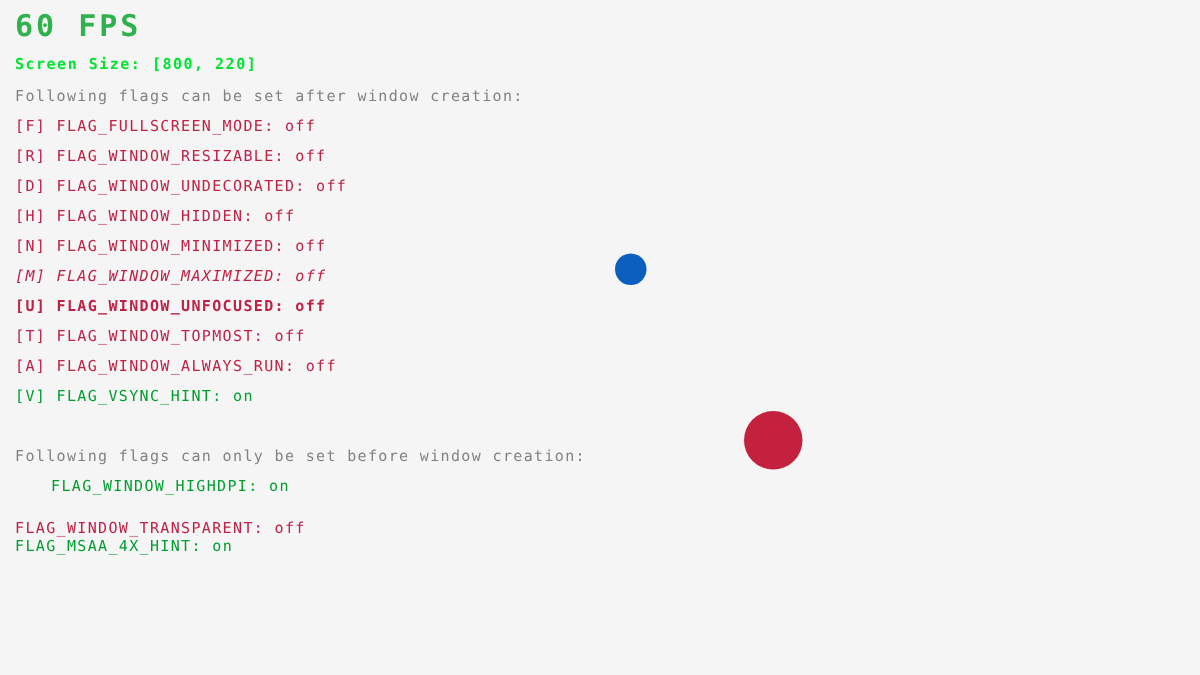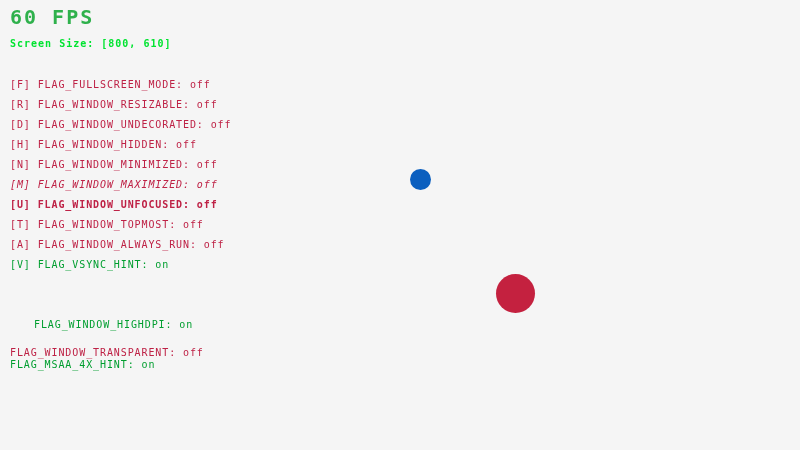--- a/index.html
+++ b/index.html
@@ -92,36 +92,38 @@
     background: #C4213F;
   }
 </style>
 </head>
 <body>
 
 <div id="app-canvas">
 
   <div class="txt" id="fps-counter">60 FPS</div>
 
-  <div class="txt" id="screen-size-label">Screen Size: [800, 610]</div>
+  <div class="txt" id="screen-size-label">Screen Size: [800, 220]</div>
 
+  <div class="txt section-heading" id="runtime-flags-heading">Following flags can be set after window creation:</div>
 
   <div id="runtime-flags-list">
       <div class="flag-row state-off" style="top: 80px;"><span class="flag-key">[F] </span><span class="flag-name">FLAG_FULLSCREEN_MODE:</span><span class="flag-value"> off</span></div>
       <div class="flag-row state-off" style="top: 100px;"><span class="flag-key">[R] </span><span class="flag-name">FLAG_WINDOW_RESIZABLE:</span><span class="flag-value"> off</span></div>
       <div class="flag-row state-off" style="top: 120px;"><span class="flag-key">[D] </span><span class="flag-name">FLAG_WINDOW_UNDECORATED:</span><span class="flag-value"> off</span></div>
       <div class="flag-row state-off" style="top: 140px;"><span class="flag-key">[H] </span><span class="flag-name">FLAG_WINDOW_HIDDEN:</span><span class="flag-value"> off</span></div>
       <div class="flag-row state-off" style="top: 160px;"><span class="flag-key">[N] </span><span class="flag-name">FLAG_WINDOW_MINIMIZED:</span><span class="flag-value"> off</span></div>
       <div class="flag-row state-off" style="top: 180px; font-style: italic;"><span class="flag-key">[M] </span><span class="flag-name">FLAG_WINDOW_MAXIMIZED:</span><span class="flag-value"> off</span></div>
       <div class="flag-row state-off" style="top: 200px; font-weight: bold;"><span class="flag-key">[U] </span><span class="flag-name">FLAG_WINDOW_UNFOCUSED:</span><span class="flag-value"> off</span></div>
       <div class="flag-row state-off" style="top: 220px;"><span class="flag-key">[T] </span><span class="flag-name">FLAG_WINDOW_TOPMOST:</span><span class="flag-value"> off</span></div>
       <div class="flag-row state-off" style="top: 240px;"><span class="flag-key">[A] </span><span class="flag-name">FLAG_WINDOW_ALWAYS_RUN:</span><span class="flag-value"> off</span></div>
       <div class="flag-row state-on" style="top: 260px;"><span class="flag-key">[V] </span><span class="flag-name">FLAG_VSYNC_HINT:</span><span class="flag-value"> on</span></div>
     </div>
 
+  <div class="txt section-heading" id="creation-flags-heading">Following flags can only be set before window creation:</div>
 
   <div id="creation-flags-list">
       <div class="flag-row state-on" style="top: 320px; margin-left: 24px;"><span class="flag-name">FLAG_WINDOW_HIGHDPI:</span><span class="flag-value"> on</span></div>
       <div class="flag-row state-off" style="top: 348px;"><span class="flag-name">FLAG_WINDOW_TRANSPARENT:</span><span class="flag-value"> off</span></div>
       <div class="flag-row state-on" style="top: 360px;"><span class="flag-name">FLAG_MSAA_4X_HINT:</span><span class="flag-value"> on</span></div>
     </div>
 
   <div class="ball" id="ball-blue" style="width: 21px; height: 21px; left: 410px; top: 169px; background: rgb(11, 95, 191);"></div>
   <div class="ball" id="ball-red" style="width: 39px; height: 39px; left: 496px; top: 274px; background: rgb(196, 33, 63);"></div>
 

